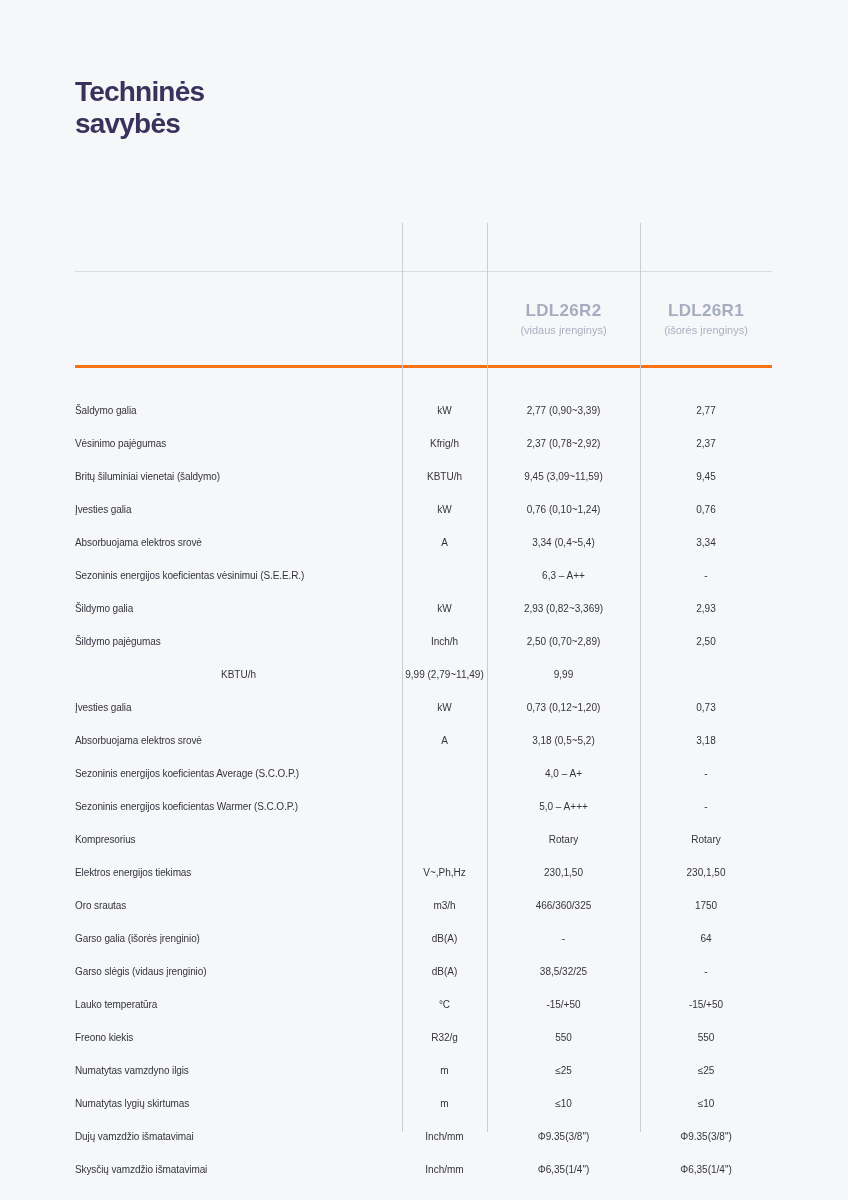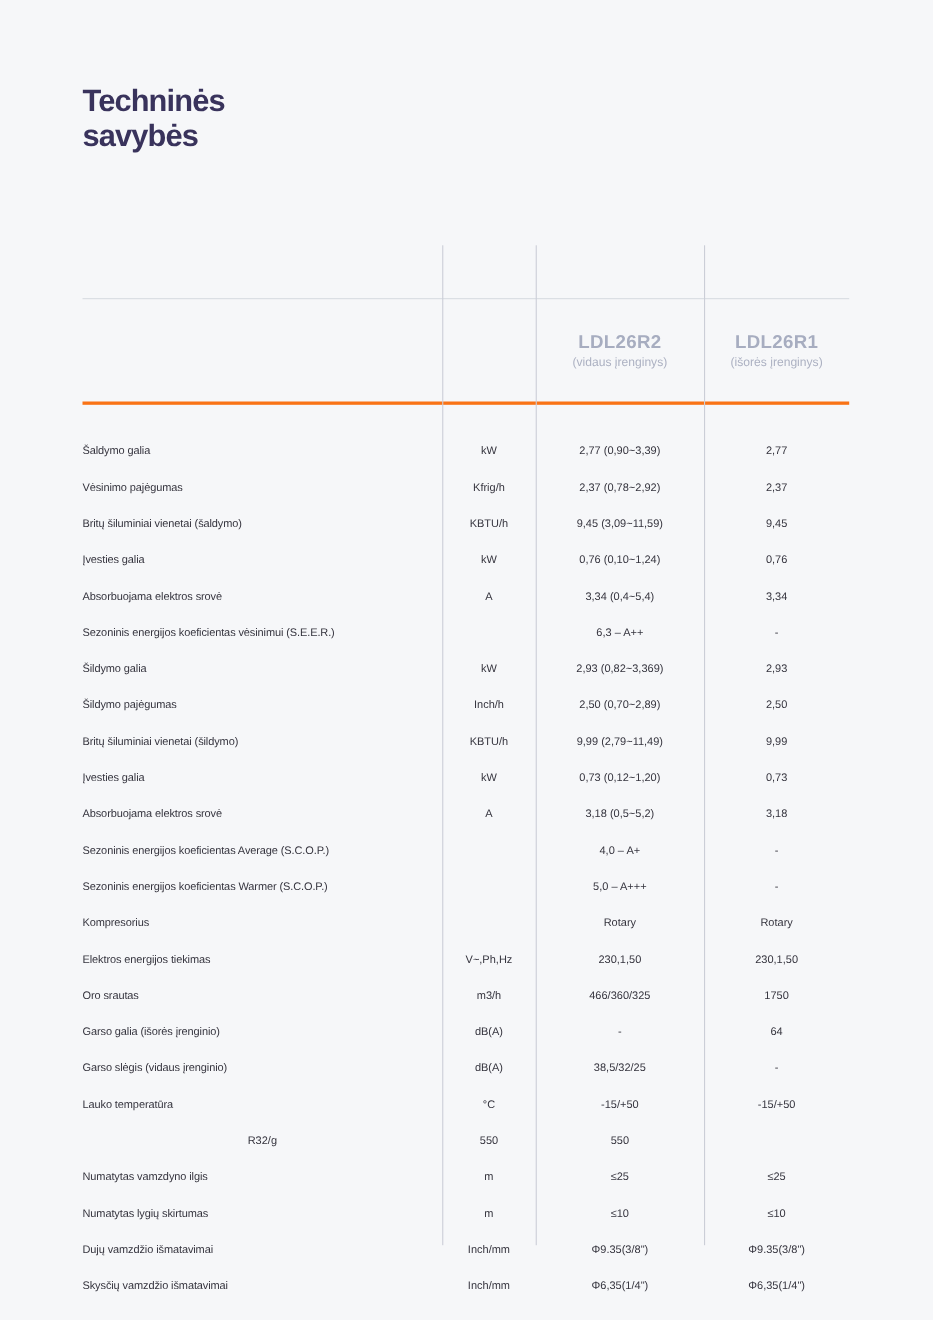--- a/index.html
+++ b/index.html
@@ -166,21 +166,20 @@
   </div>
 
   <div class="row">
     <div class="cell cell-label">Šildymo pajėgumas</div>
     <div class="cell cell-unit">Inch/h</div>
     <div class="cell cell-indoor">2,50 (0,70~2,89)</div>
     <div class="cell cell-outdoor">2,50</div>
   </div>
 
   <div class="row">
-    <div class="cell cell-label">Britų šiluminiai vienetai (šildymo)</div>
     <div class="cell cell-unit">KBTU/h</div>
     <div class="cell cell-indoor">9,99 (2,79~11,49)</div>
     <div class="cell cell-outdoor">9,99</div>
   </div>
 
   <div class="row">
     <div class="cell cell-label">Įvesties galia</div>
     <div class="cell cell-unit">kW</div>
     <div class="cell cell-indoor">0,73 (0,12~1,20)</div>
     <div class="cell cell-outdoor">0,73</div>
@@ -243,20 +242,21 @@
   </div>
 
   <div class="row">
     <div class="cell cell-label">Lauko temperatūra</div>
     <div class="cell cell-unit">°C</div>
     <div class="cell cell-indoor">-15/+50</div>
     <div class="cell cell-outdoor">-15/+50</div>
   </div>
 
   <div class="row">
+    <div class="cell cell-label">Freono kiekis</div>
     <div class="cell cell-unit">R32/g</div>
     <div class="cell cell-indoor">550</div>
     <div class="cell cell-outdoor">550</div>
   </div>
 
   <div class="row">
     <div class="cell cell-label">Numatytas vamzdyno ilgis</div>
     <div class="cell cell-unit">m</div>
     <div class="cell cell-indoor">≤25</div>
     <div class="cell cell-outdoor">≤25</div>

